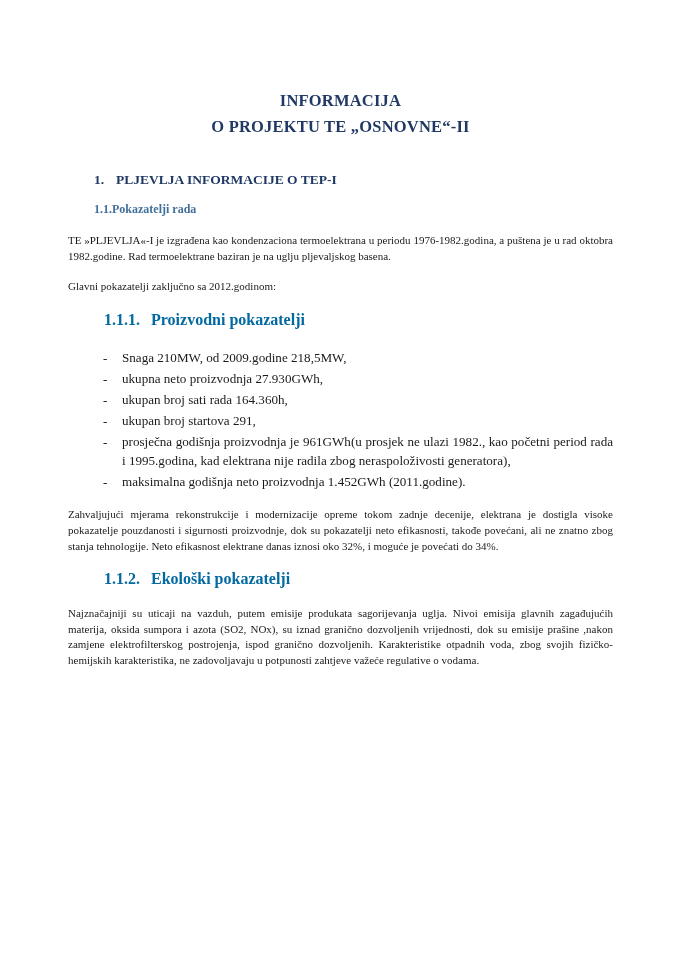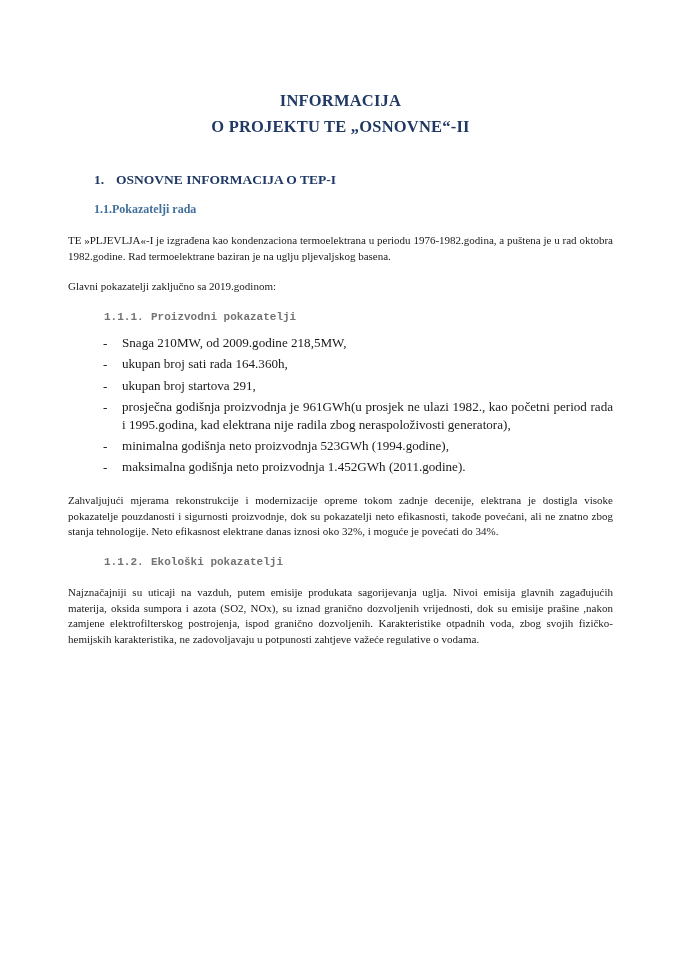--- a/index.html
+++ b/index.html
@@ -49,46 +49,45 @@
   h2.h-level2 {
     margin: 13px 0 0 26px;
     font-size: 12px;
     font-weight: bold;
     color: #41709C;
     line-height: 1.3;
   }
 
   h3.h-level3 {
     margin: 15px 0 0 36px;
-    font-size: 11px;
+    font-size: 16px;
     font-weight: bold;
-    color: #737373;
+    color: #0369a1;
     line-height: 1.3;
-    font-family: Liberation Mono, monospace;
   }
   h3.h-level3 .num {
     display: inline-block;
     width: 47px;
   }
 
   
   p.body-par {
     margin: 16px 0 0 0;
     font-size: 11px;
     line-height: 1.42;
     text-align: justify;
     color: #1a1a1a;
   }
   p.body-par.left { text-align: left; }
   p.body-par.tight { margin-top: 15px; }
 
   
   ul.dash-list {
     list-style: none;
-    margin: 10px 0 0 0;
+    margin: 18px 0 0 0;
     padding: 0;
   }
   ul.dash-list > li {
     position: relative;
     padding-left: 54px;
     margin-bottom: 2.5px;
     font-size: 13.1px;
     line-height: 1.42;
     text-align: justify;
     color: #1a1a1a;
@@ -106,39 +105,39 @@
 <body>
 
 <div class="page">
 
   <div class="doc-title">
     <span class="line1">INFORMACIJA</span>
     <span class="line2">O PROJEKTU TE „OSNOVNE“-II</span>
   </div>
 
   <h1 class="h-level1">
-    <span class="num">1.</span><span>OSNOVNE INFORMACIJA O TEP-I</span>
+    <span class="num">1.</span><span>PLJEVLJA INFORMACIJE O TEP-I</span>
   </h1>
 
   <h2 class="h-level2">1.1.Pokazatelji rada</h2>
 
   <p class="body-par">TE »PLJEVLJA«-I je izgrađena kao kondenzaciona termoelektrana u periodu 1976-1982.godina, a puštena je u rad oktobra 1982.godine. Rad termoelektrane baziran je na uglju pljevaljskog basena.</p>
 
-  <p class="body-par left tight">Glavni pokazatelji zaključno sa 2019.godinom:</p>
+  <p class="body-par left tight">Glavni pokazatelji zaključno sa 2012.godinom:</p>
 
   <h3 class="h-level3">
     <span class="num">1.1.1.</span><span>Proizvodni pokazatelji</span>
   </h3>
 
   <ul class="dash-list">
     <li class="left">Snaga 210MW, od 2009.godine 218,5MW,</li>
+    <li class="left">ukupna neto proizvodnja 27.930GWh,</li>
     <li class="left">ukupan broj sati rada 164.360h,</li>
     <li class="left">ukupan broj startova 291,</li>
     <li>prosječna godišnja proizvodnja je 961GWh(u prosjek ne ulazi 1982., kao početni period rada i 1995.godina, kad elektrana nije radila zbog neraspoloživosti generatora),</li>
-    <li class="left">minimalna godišnja neto proizvodnja 523GWh (1994.godine),</li>
     <li class="left">maksimalna godišnja neto proizvodnja 1.452GWh (2011.godine).</li>
   </ul>
 
   <p class="body-par">Zahvaljujući mjerama rekonstrukcije i modernizacije opreme tokom zadnje decenije, elektrana je dostigla visoke pokazatelje pouzdanosti i sigurnosti proizvodnje, dok su pokazatelji neto efikasnosti, takođe povećani, ali ne znatno zbog stanja tehnologije. Neto efikasnost elektrane danas iznosi oko  32%, i moguće je povećati do 34%.</p>
 
   <h3 class="h-level3">
     <span class="num">1.1.2.</span><span>Ekološki pokazatelji</span>
   </h3>
 
 

